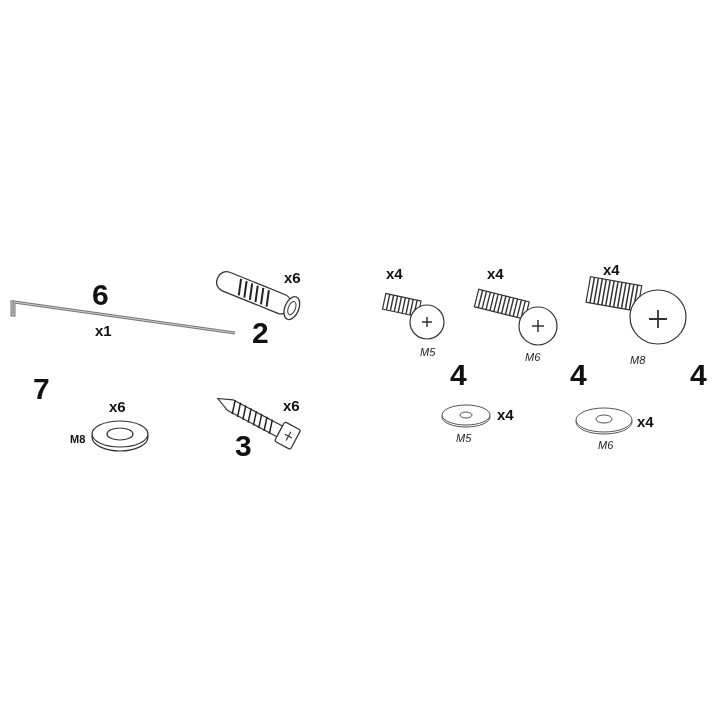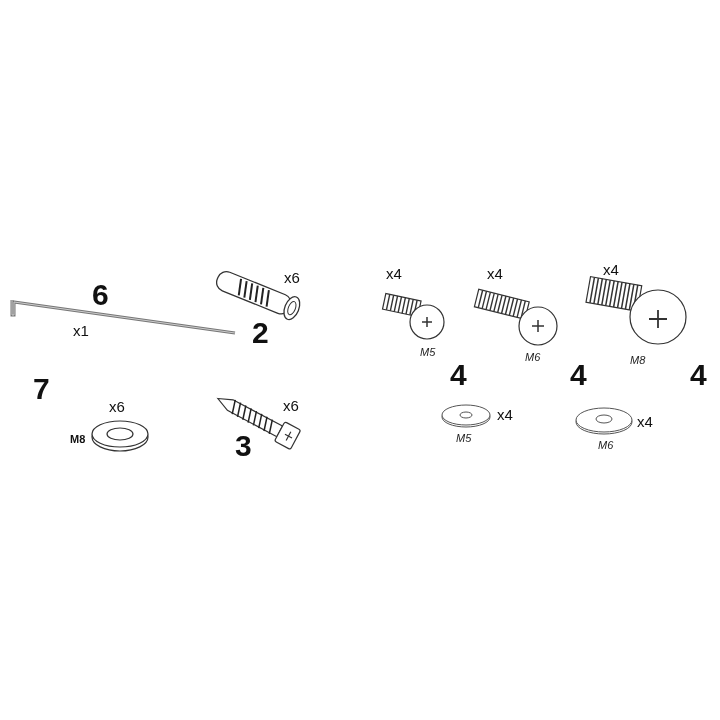--- a/index.html
+++ b/index.html
@@ -1,34 +1,34 @@
 <!DOCTYPE html>
 <html><head>
 <meta charset="utf-8">
 <style>
   html, body { margin:0; padding:0; background:#ffffff; }
   #canvas { position:relative; width:720px; height:720px; overflow:hidden; background:#fff; font-family:"Liberation Sans", sans-serif; color:#111; }
   .lbl { position:absolute; white-space:nowrap; }
   .num { font-weight:bold; font-size:30px; line-height:30px; }
-  .qty { font-weight:normal; font-size:15px; line-height:15px;text-align:right; }
+  .qty { font-weight:bold; font-size:15px; line-height:15px;text-align:right; }
   .size { font-style:italic; font-size:11px; line-height:11px; color:#222; }
   .sizeb { font-weight:bold; font-size:11px; line-height:11px; }
   svg.part { position:absolute; overflow:visible; }
 </style>
 </head>
 <body>
 
 <div id="canvas">
 
   <svg class="part" style="left:0;top:0" width="720" height="720">
     <polyline points="12,300 12,315 14,315 14,302 235,333" fill="none" stroke="#777" stroke-width="3"></polyline>
     <polyline points="12,300 12,315 14,315 14,302 235,333" fill="none" stroke="#ccc" stroke-width="1"></polyline>
   </svg>
   <div class="lbl num" style="left:92px;top:280px;">6</div>
-  <div class="lbl qty" style="left:73px;top:323px;">x1</div>
+  <div class="lbl qty" style="left:95px;top:323px;">x1</div>
 
   <svg class="part" style="left:214px;top:265px" width="100" height="70">
     <g transform="rotate(22 40 30)">
       <rect x="0" y="18" width="78" height="20" rx="9" fill="#fff" stroke="#333" stroke-width="1.3"></rect>
       <g stroke="#222" stroke-width="2">
         <line x1="22" y1="20" x2="26" y2="36"></line>
           <line x1="28" y1="20" x2="32" y2="36"></line>
         <line x1="34" y1="20" x2="38" y2="36"></line>
           <line x1="40" y1="20" x2="44" y2="36"></line>
         <line x1="46" y1="20" x2="50" y2="36"></line>

